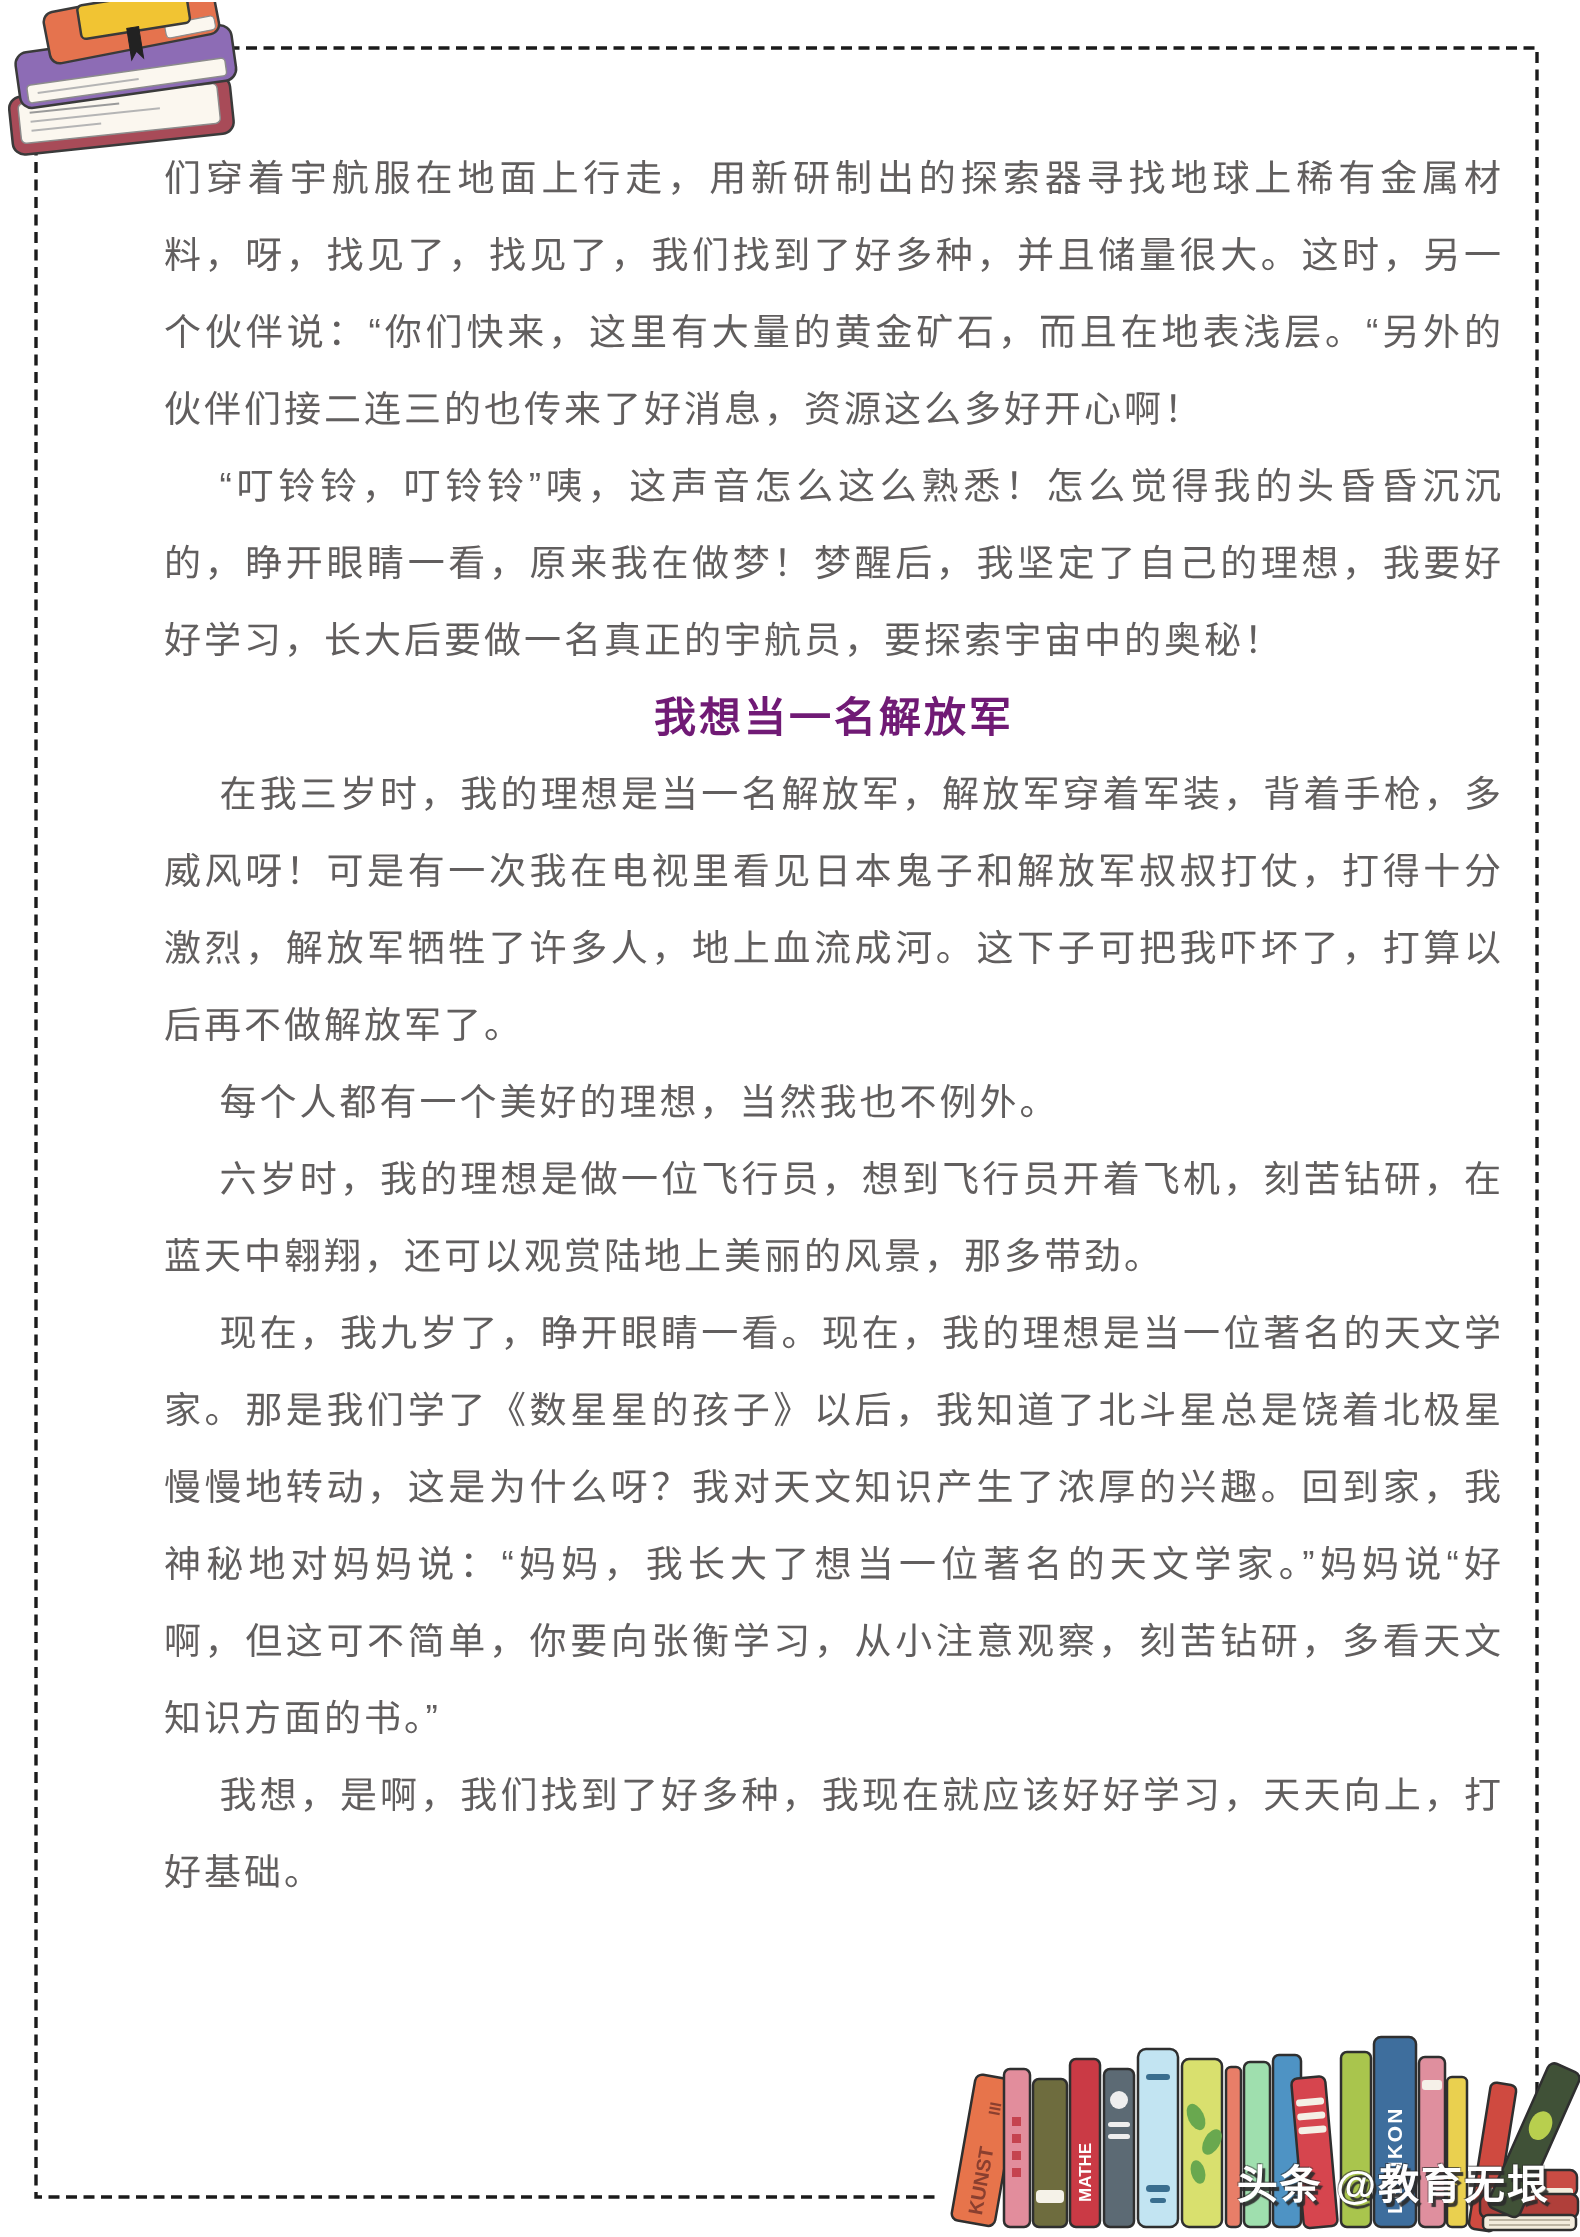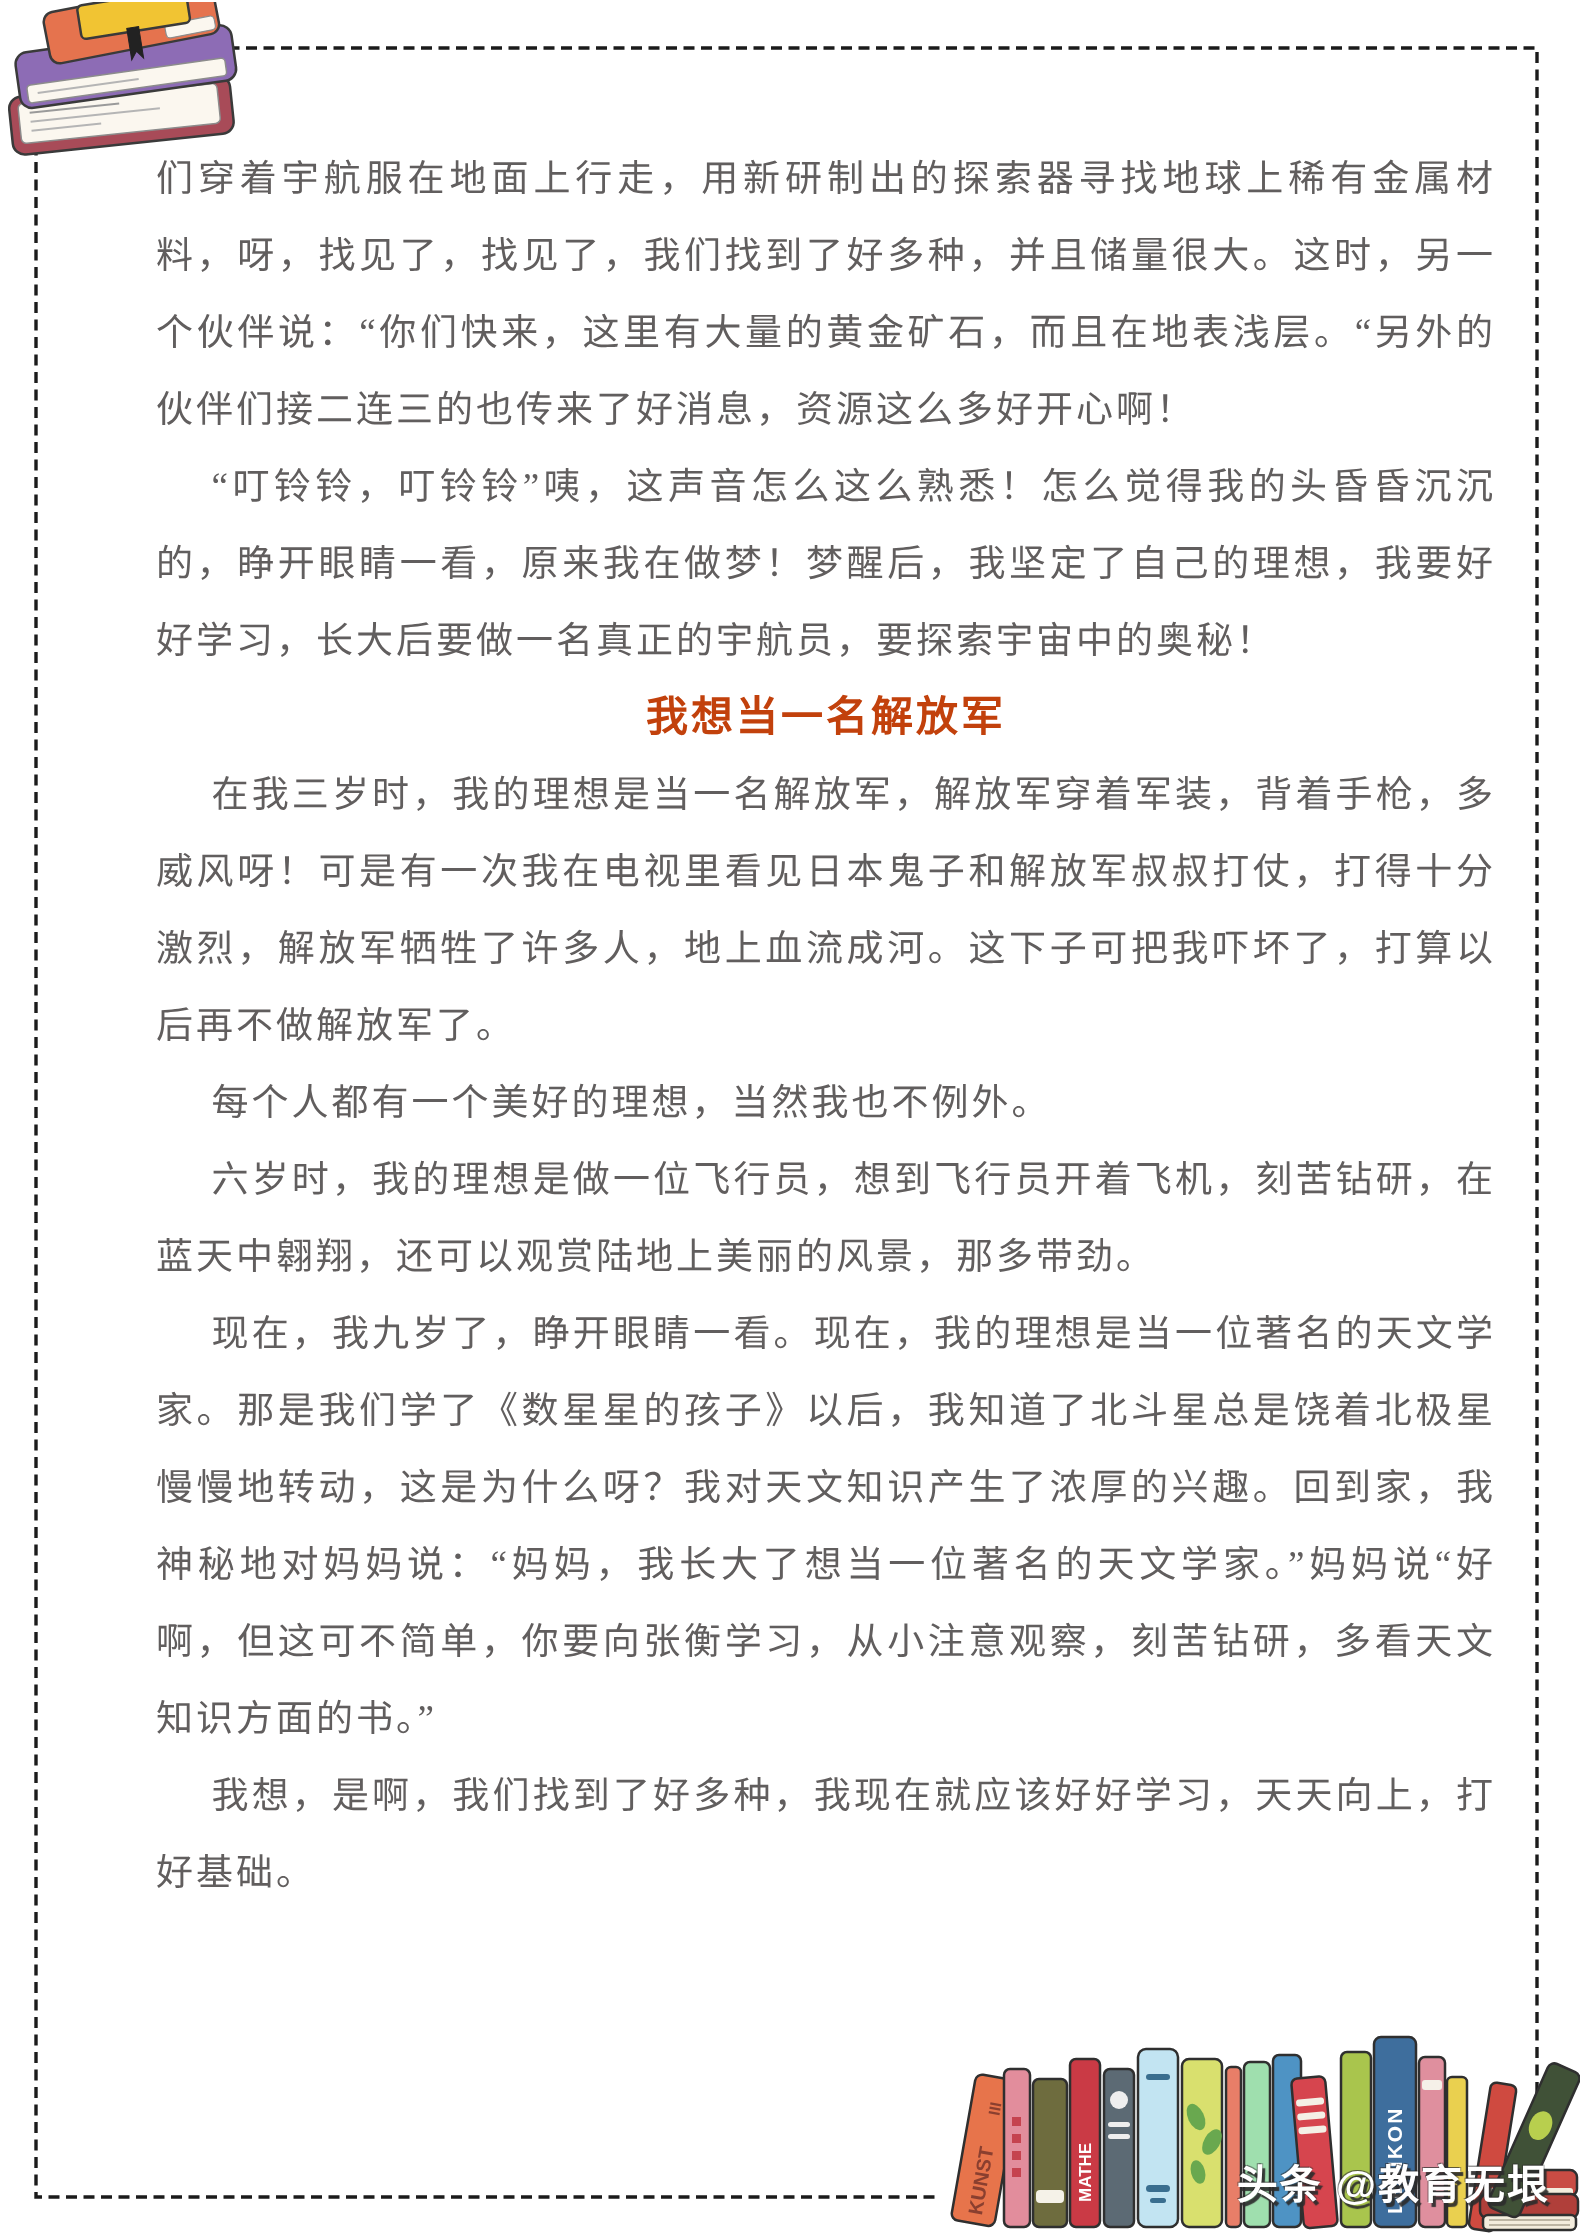--- a/index.html
+++ b/index.html
@@ -4,29 +4,29 @@
 <style>
   html,body{margin:0;padding:0;}
   body{
     width:1580px;height:2237px;position:relative;background:#ffffff;
     font-family:"Liberation Sans", sans-serif;overflow:hidden;
   }
   
   #border-svg{position:absolute;left:0;top:0;z-index:1;}
   
   .doc{
-    position:absolute;left:156px;top:140px;width:1340px;z-index:2;
+    position:absolute;left:164px;top:140px;width:1340px;z-index:2;
     color:#615e5e;font-size:37px;line-height:77px;letter-spacing:3px;
-    text-align:justify;text-justify:inter-ideograph;font-family:Liberation Serif, serif;
+    text-align:justify;text-justify:inter-ideograph;
   }
   .doc p{margin:0;padding:0;}
   .doc p.indent{text-indent:1.5em;}
   .doc h2.heading{
     margin:0;padding:0;text-align:center;text-indent:0;
-    font-size:42px;line-height:77px;font-weight:bold;color:#c2410c;letter-spacing:3px;
+    font-size:42px;line-height:77px;font-weight:bold;color:#701a75;letter-spacing:3px;
   }
   
   #bookstack{position:absolute;left:2px;top:2px;z-index:3;}
   #bookshelf{position:absolute;left:940px;top:2022px;z-index:3;}
   
   .watermark{
     position:absolute;right:30px;bottom:26px;z-index:4;
     font-size:41px;font-weight:bold;color:#ffffff;letter-spacing:2px;white-space:nowrap;
     text-shadow:3px 4px 1px rgba(45,45,45,.92), -1px -1px 0 rgba(45,45,45,.55), 1px -1px 0 rgba(45,45,45,.4);
   }

